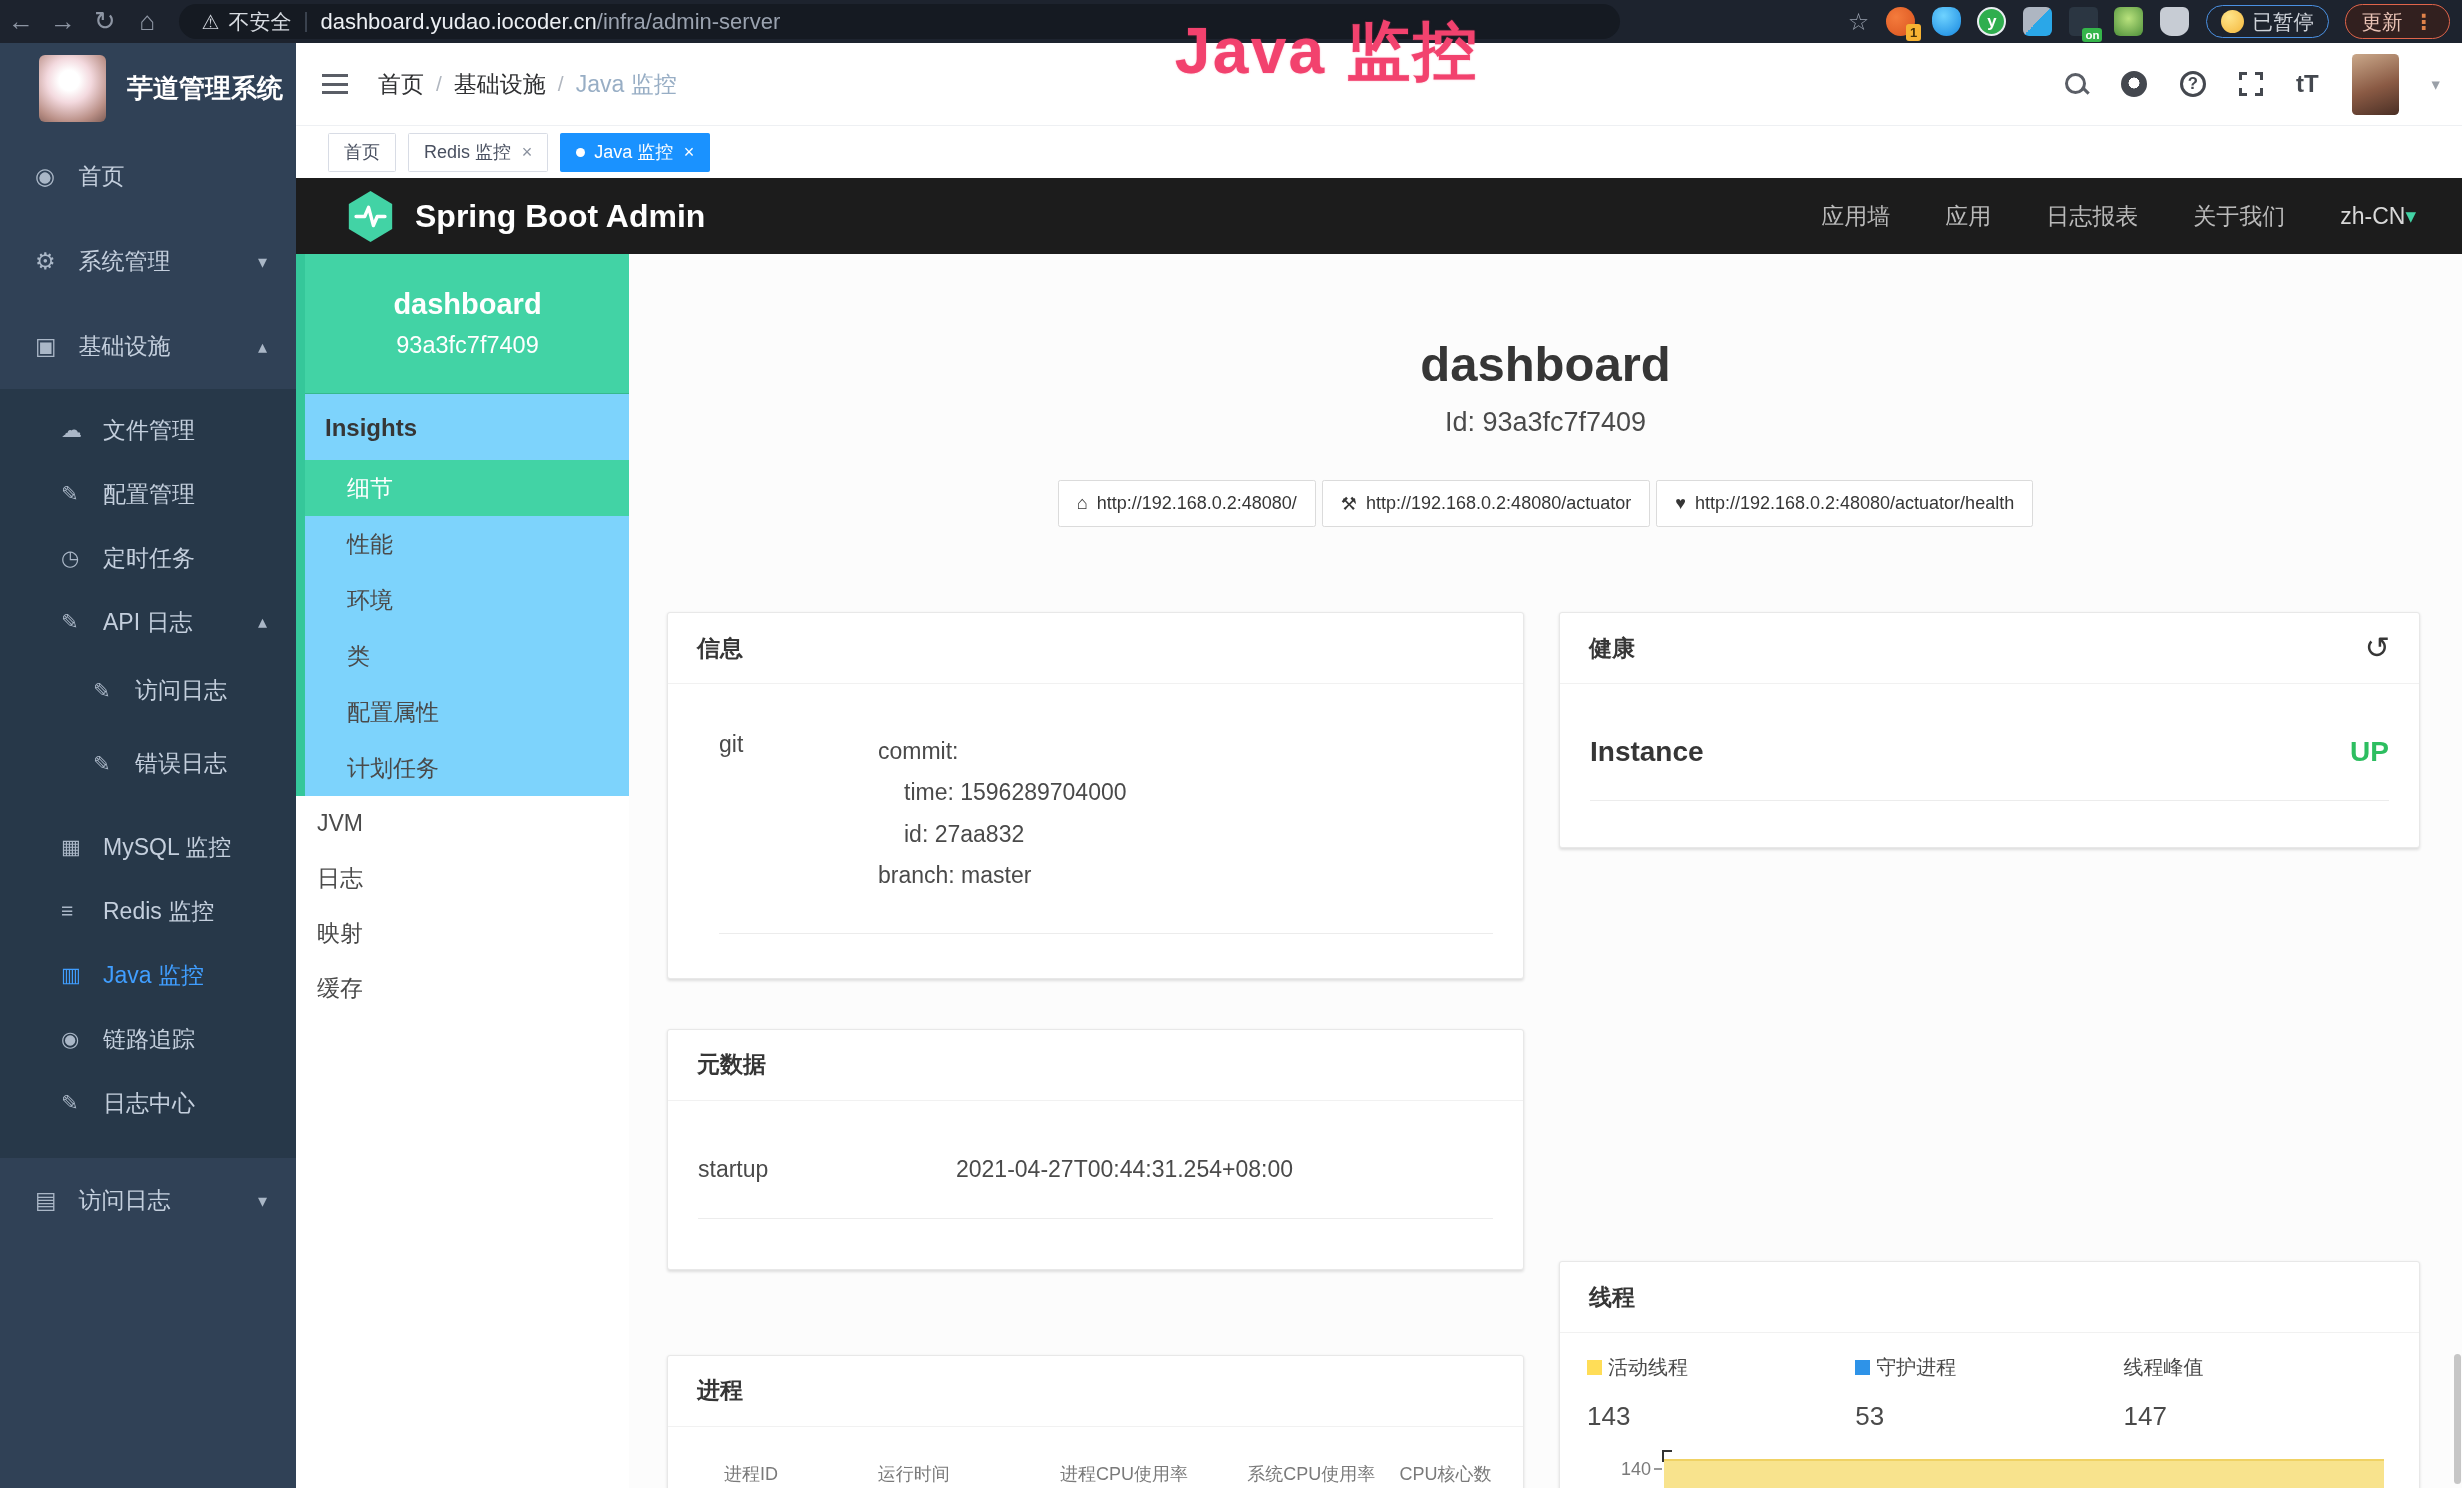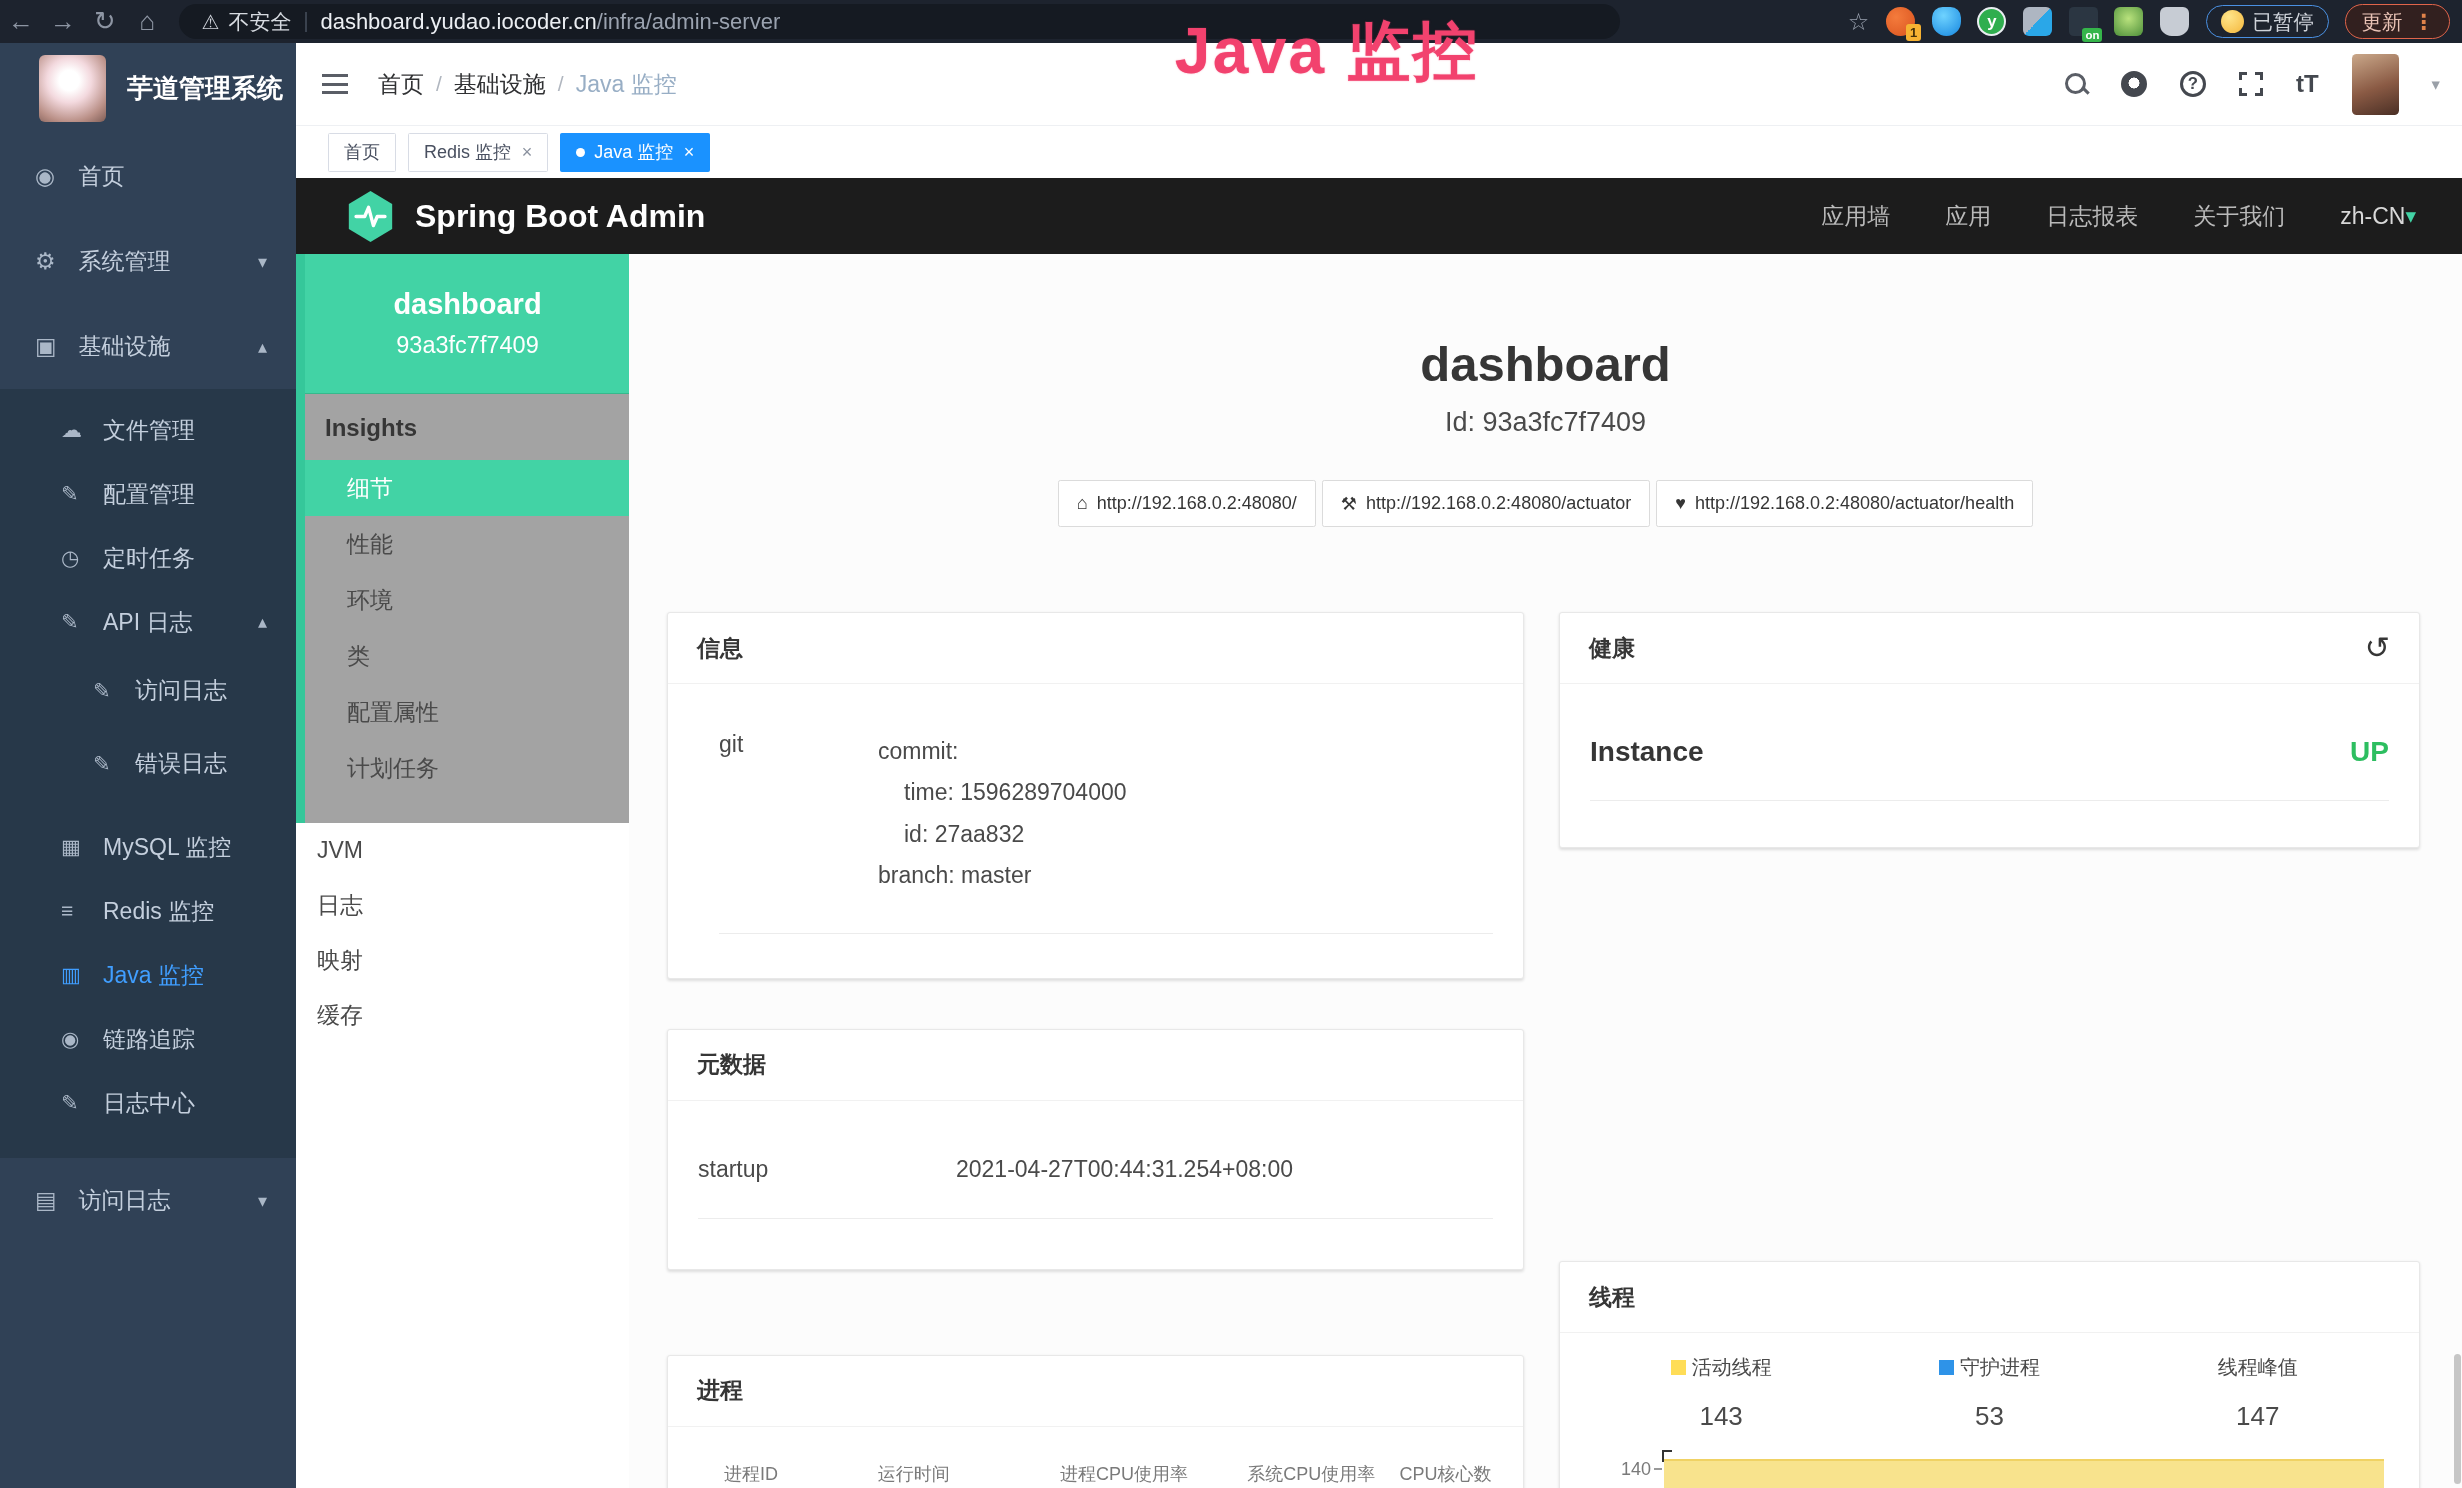--- a/index.html
+++ b/index.html
@@ -108,21 +108,21 @@
   .sba-nav-item { color:#b9b9b9; font-size:23px; }
   .sba-lang { color:#d8d8d8; font-size:23px; display:flex; align-items:center; gap:0; }
   .lang-caret { color:#42d3a5; font-size:21px; }
 
   .sba-sidebar { position:absolute; left:296px; top:254px; width:334px; height:1235px; background:#fff; }
   .sba-app-block { border-left:9px solid #35c79a; }
   .sba-app-head { height:140px; background:#42d3a5; color:#fff; display:flex; flex-direction:column;
     align-items:center; justify-content:center; gap:10.6px; border-bottom:1.5px solid #36b98c; }
   .sba-app-name { font-size:29px; font-weight:700; }
   .sba-app-id { font-size:23.5px; }
-  .sba-group { background:#a3a3a3; padding-bottom:27px; }
+  .sba-group { background:#7dd3fc; }
   .sba-group-title { font-size:24px; font-weight:600; color:#363636; padding:20px 0 18px 20px; }
   .sba-item { height:56px; display:flex; align-items:center; padding-left:42px; font-size:23px; color:#4a4a4a; }
   .sba-item.active { background:#42d3a5; color:#fff; }
   .sba-root-item { height:55px; display:flex; align-items:center; padding-left:21px; font-size:23px; color:#4a4a4a; background:#fff; }
 
   .sba-content { position:absolute; left:629px; top:254px; width:1833px; height:1235px; background:#fcfcfc; }
   .page-title { margin-top:82px; text-align:center; font-size:49px; font-weight:700; color:#363636; }
   .page-id { margin-top:15px; text-align:center; font-size:27px; color:#4a4a4a; }
   .url-row { margin-top:42px; display:flex; justify-content:center; gap:6px; }
   .url-btn { display:inline-flex; align-items:center; gap:9px; height:47px; background:#fff;
@@ -152,21 +152,21 @@
   .meta-row { display:flex; font-size:23px; color:#4a4a4a; border-bottom:1.5px solid #ececec; padding-bottom:35px; }
   .meta-key { width:258px; flex:0 0 auto; }
 
   .proc-body { padding:35px 30px 46px 30px; }
   .proc-head, .proc-vals { display:flex; text-align:center; }
   .proc-head span { font-size:18px; color:#7a7a7a; }
   .pc0{width:106px;} .pc1{width:220px;} .pc2{width:201px;} .pc3{width:174px;} .pc4{width:95px;}
 
   .threads-body { padding:21px 27px 0 27px; }
   .legend-row { display:flex; }
-  .legend-col { width:33.33%; text-align:center; }
+  .legend-col { width:33.33%; }
   .legend-label { font-size:20px; color:#4a4a4a; display:inline-flex; align-items:center; gap:6px; }
   .sq { width:15px; height:15px; display:inline-block; }
   .sq-yellow { background:#ffdd57; }
   .sq-blue { background:#2e93e8; }
   .legend-val { font-size:26px; color:#4a4a4a; margin-top:20px; }
   .chart { display:flex; margin-top:18px; }
   .yaxis { width:76px; position:relative; }
   .ytick { position:absolute; right:12px; font-size:18px; color:#7a7a7a; }
   .ytick:after { content:""; position:absolute; right:-10.6px; top:9px; width:7.6px; height:2.3px; background:#999; }
   .plot { flex:1; position:relative; height:212px; margin-right:7.6px; }

